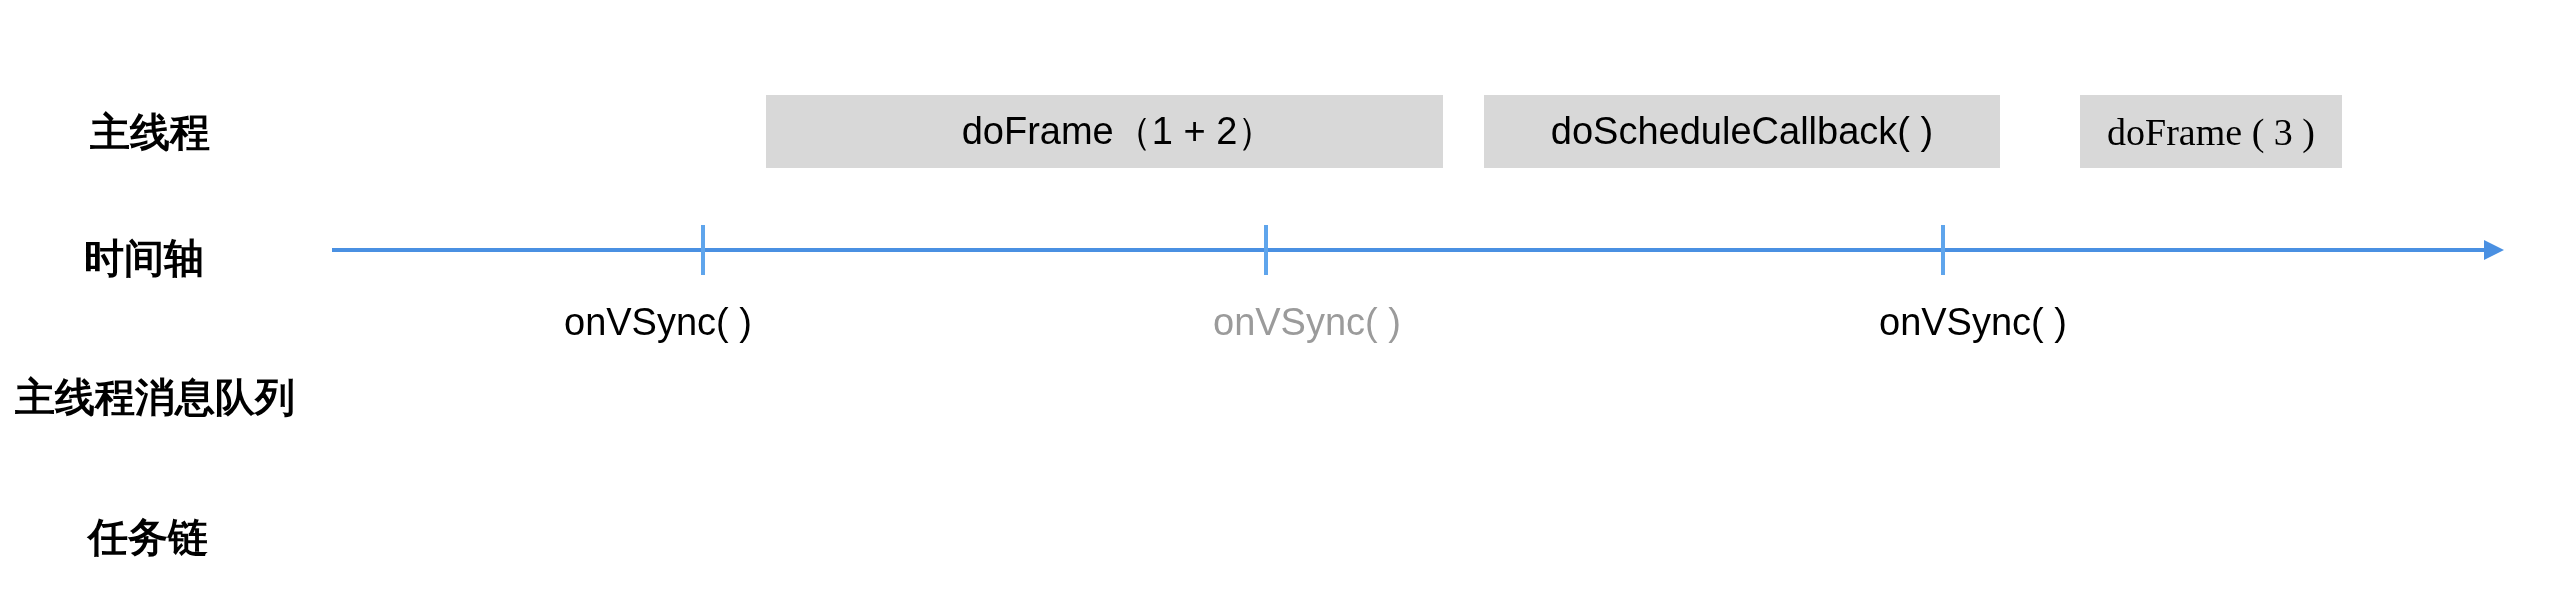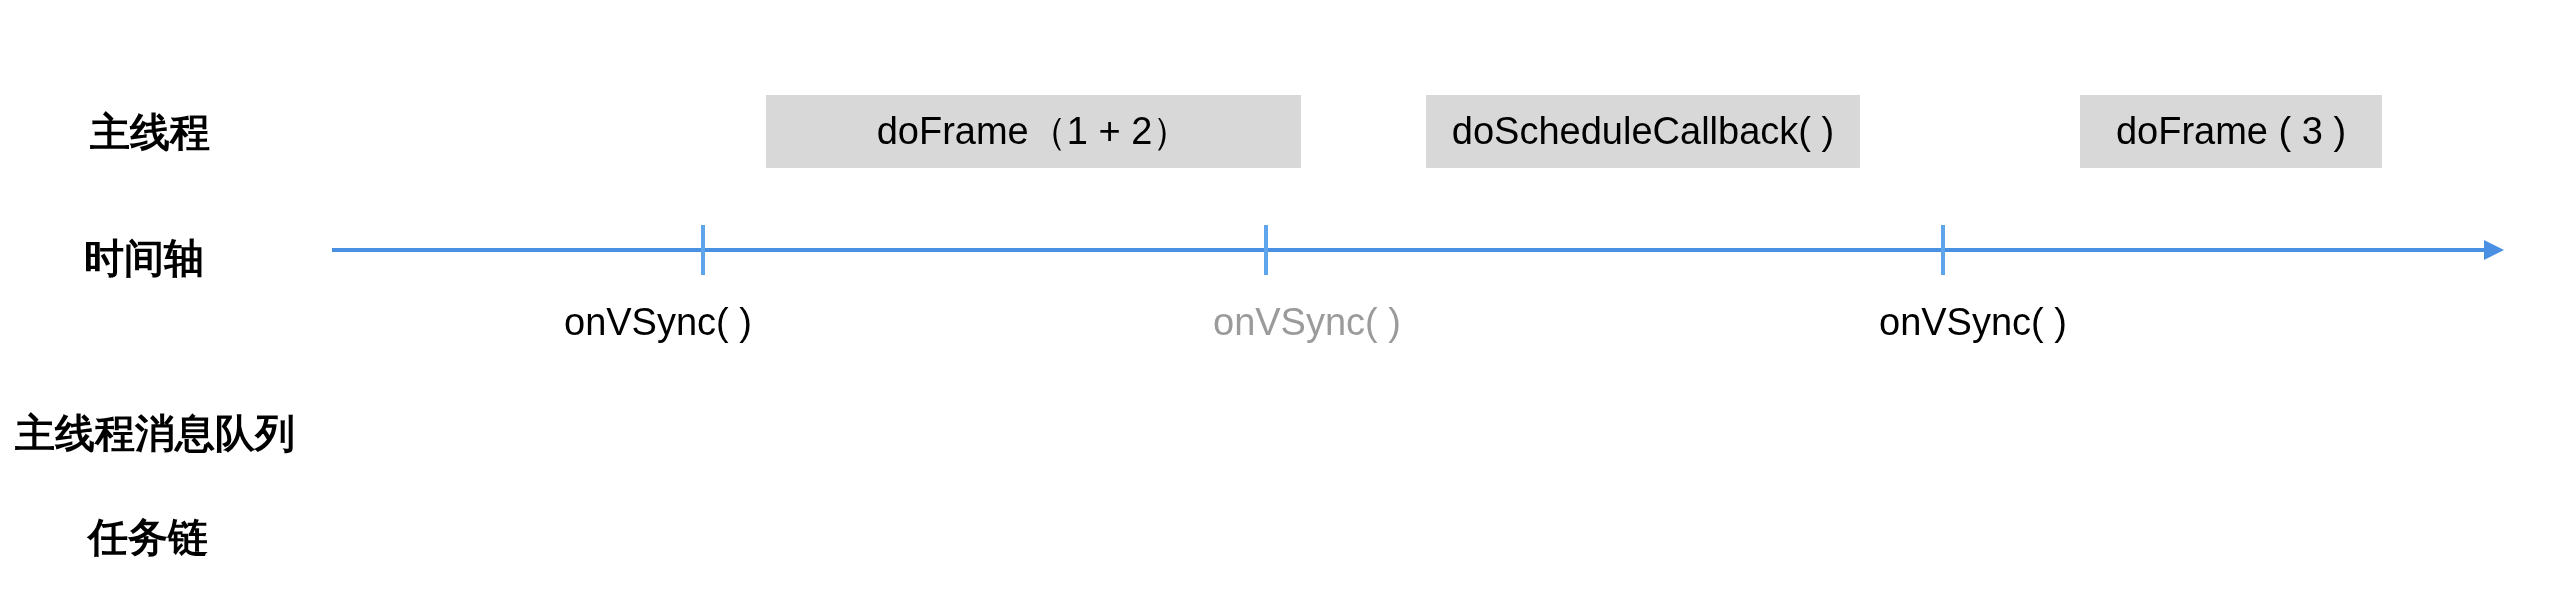--- a/index.html
+++ b/index.html
@@ -69,31 +69,31 @@
 </style>
 </head>
 <body>
 
 <div class="canvas">
 
   <div class="row-label" style="left:90px; top:111px;">主线程</div>
 
   <div class="row-label" style="left:84px; top:237px;">时间轴</div>
 
-  <div class="row-label" style="left:15px; top:376px;margin-top:36px;">主线程消息队列</div>
+  <div class="row-label" style="left:15px; top:376px;">主线程消息队列</div>
 
   <div class="row-label" style="left:88px; top:516px;">任务链</div>
 
   <div class="axis-line" style="left: 332px; width: 2154px;"></div>
   <div class="axis-arrowhead" style="left: 2484px;"></div>
 
   <div id="blocks-layer">
-      <div class="block" style="left: 766px; width: 535px;">doFrame（1 + 2）</div>
-      <div class="block" style="left: 1426px; width: 434px;">doScheduleCallback( )</div>
-      <div class="block" style="left: 2080px; width: 302px;">doFrame ( 3 )</div>
+      <div class="block" style="left: 766px; width: 649px; padding-left: 28px;">doFrame（1 + 2）</div>
+      <div class="block" style="left: 1484px; width: 516px;">doScheduleCallback( )</div>
+      <div class="block" style="left: 2080px; width: 262px; font-family: Liberation Serif, serif;">doFrame ( 3 )</div>
     </div>
   <div id="ticks-layer">
       <div class="tick" style="left: 701px;"></div>
       <div class="tick" style="left: 1264px;"></div>
       <div class="tick" style="left: 1941px;"></div>
     </div>
   <div id="vsync-labels-layer">
       <div class="vsync-label black" style="left: 564px;">onVSync( )</div>
       <div class="vsync-label gray" style="left: 1213px;">onVSync( )</div>
       <div class="vsync-label black" style="left: 1879px;">onVSync( )</div>

